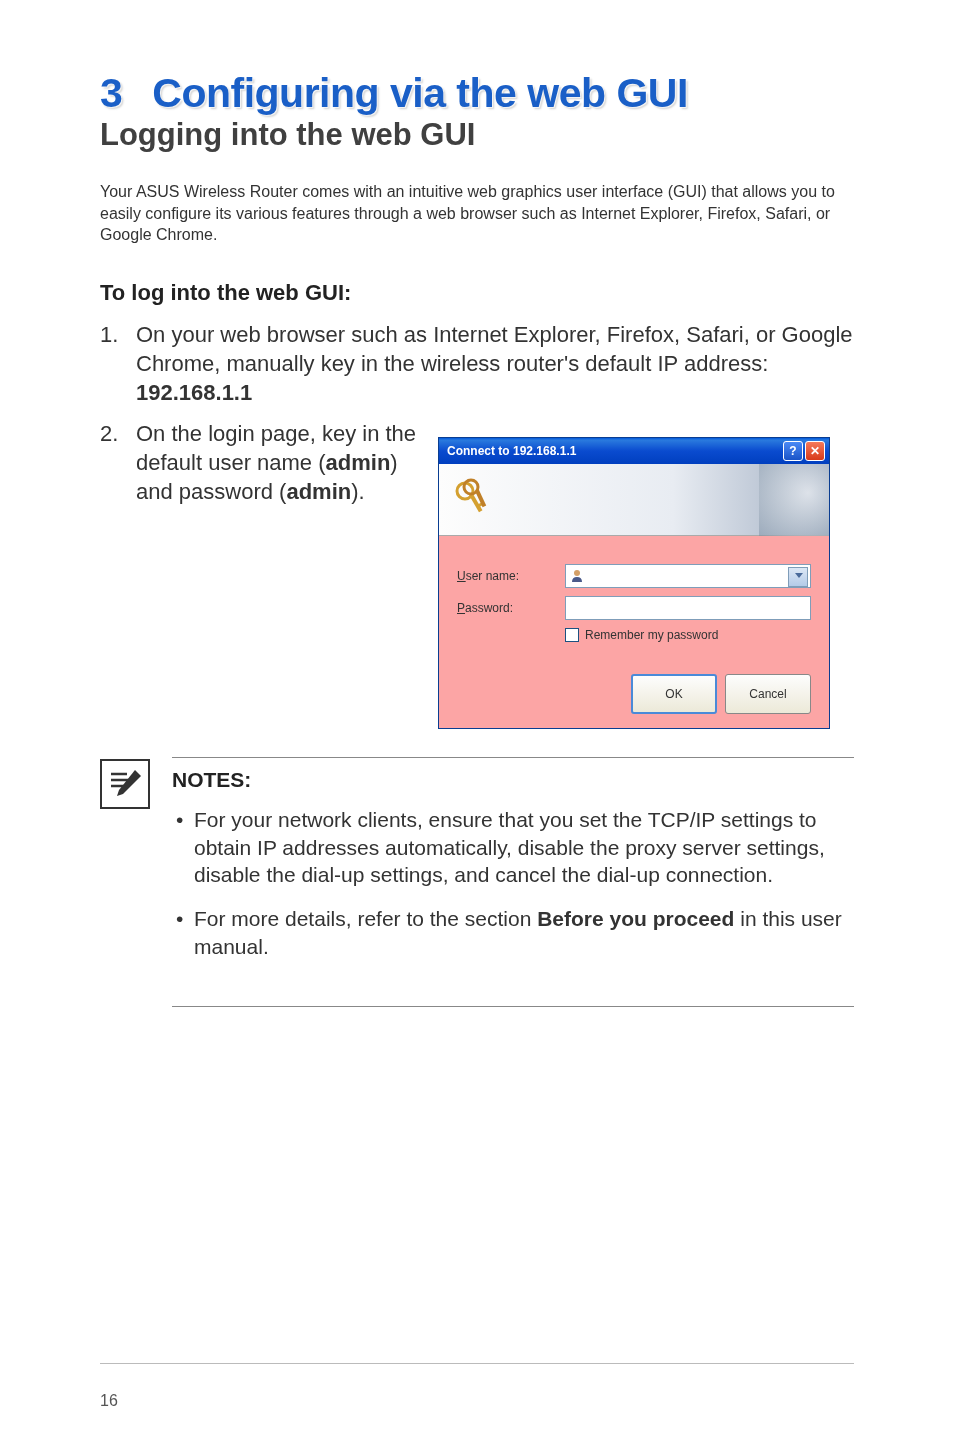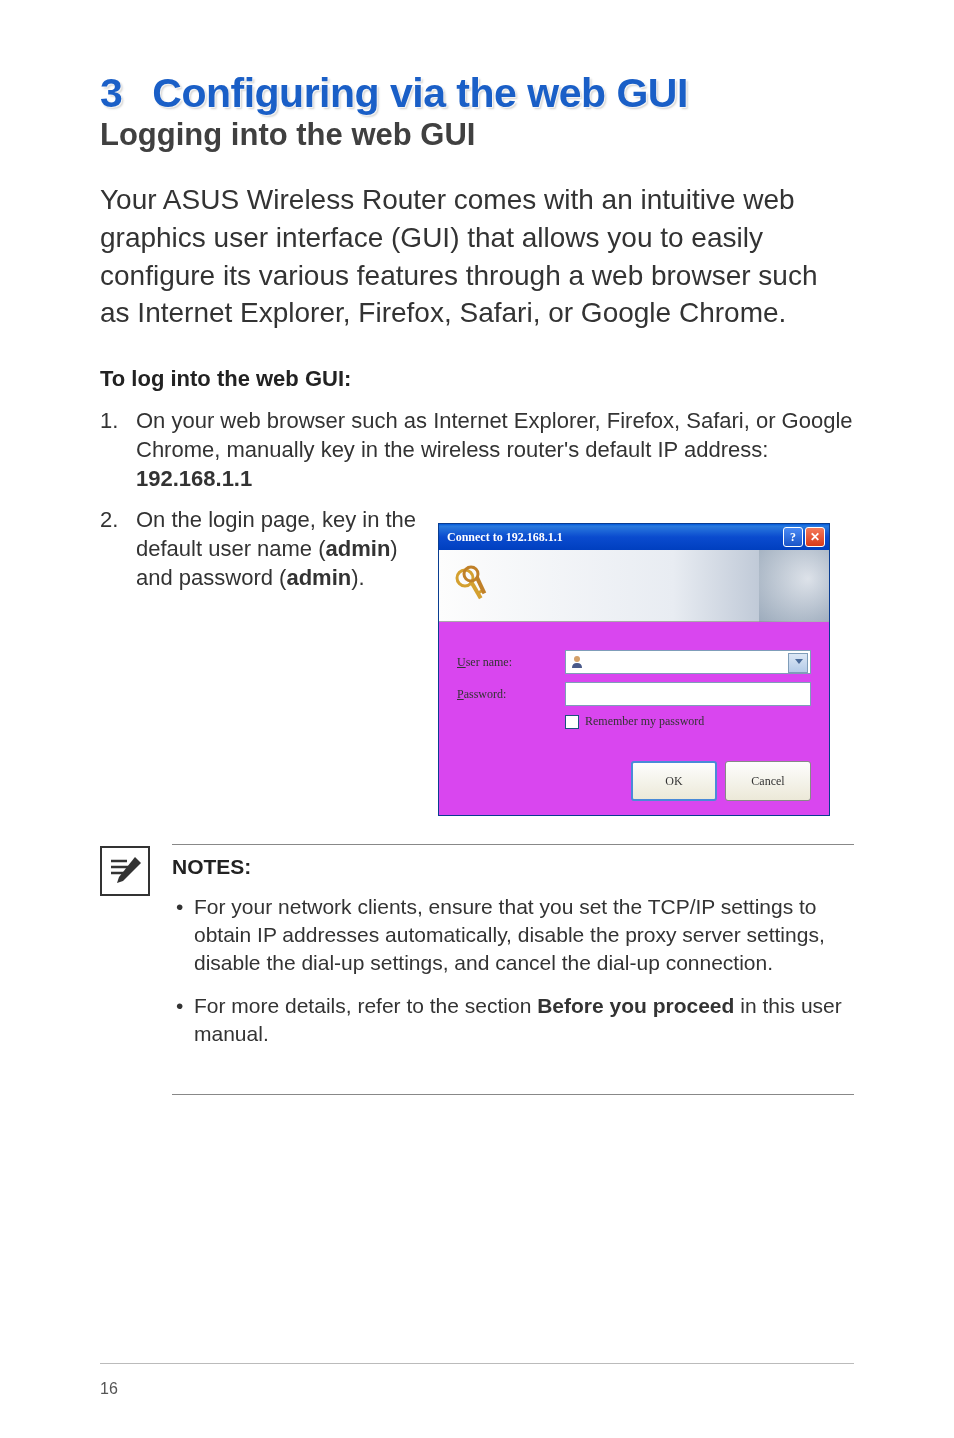--- a/index.html
+++ b/index.html
@@ -27,21 +27,21 @@
       display: inline-block;
       margin-right: 30px;
     }
     .section-title {
       font-size: 31px;
       font-weight: bold;
       color: #404040;
       margin-bottom: 28px;
     }
     .body-text {
-      font-size: 28px;
+      font-size: 16px;
       line-height: 1.35;
       color: #333;
       margin-bottom: 34px;
     }
     .subheading {
       font-size: 22px;
       font-weight: bold;
       color: #222;
       margin-bottom: 14px;
     }
@@ -66,22 +66,22 @@
       gap: 18px;
       margin-bottom: 28px;
     }
     .item2-text {
       flex: 0 0 320px;
     }
     .dialog-shot {
       width: 392px;
       margin-top: 18px;
       border: 1px solid #0a3d91;
-      background: #d946ef;
-      font-family: Liberation Serif, serif;
+      background: #fca5a5;
+      font-family: Liberation Sans, sans-serif;
     }
     .dlg-titlebar {
       display: flex;
       align-items: center;
       justify-content: space-between;
       background: linear-gradient(to bottom, #0058dc 0%, #2a7ade 8%, #0a4bcf 50%, #003fbf 100%);
       height: 26px;
       padding: 0 4px 0 8px;
     }
     .dlg-title {
@@ -251,21 +251,21 @@
       margin-bottom: 16px;
     }
     .notes-bullet::before {
       content: "•";
       position: absolute;
       left: 4px;
       top: 0;
     }
     .page-number {
       position: absolute;
-      bottom: 40px;
+      bottom: 28px;
       left: 100px;
       font-size: 16px;
       color: #555;
     }
     .page-footer-line {
       position: absolute;
       bottom: 74px;
       left: 100px;
       right: 100px;
       border-top: 1px solid #bbb;

